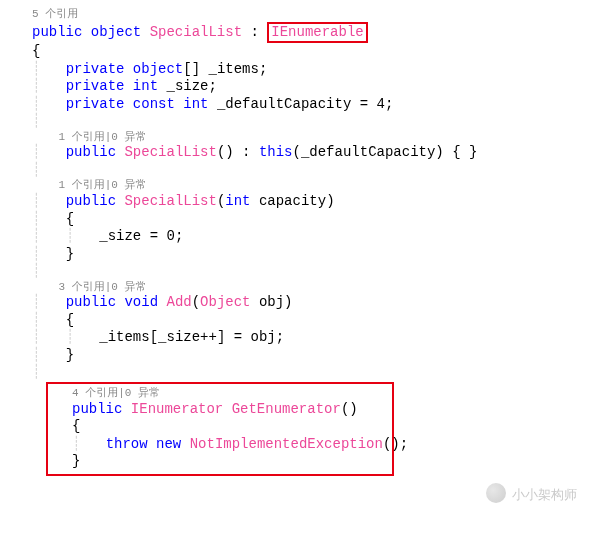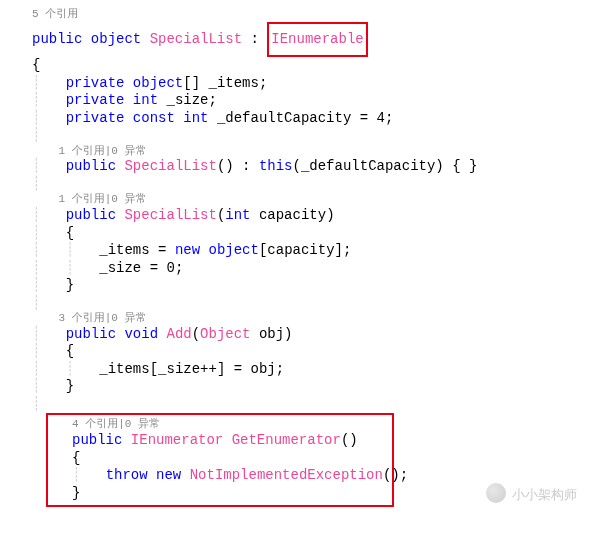--- a/index.html
+++ b/index.html
@@ -23,21 +23,21 @@
   .type { color: #ec4899; }
   .line { white-space: pre; margin-left: 24px; }
   .guide {
     color: #d4d4d4;
   }
   .box-red {
     border: 2px solid #e60012;
   }
   .box-inline {
     display: inline-block;
-    padding: 8px 2px;
+    padding: 1px 2px;
     line-height: 1.1;
   }
   .box-block {
     padding: 3px 6px 3px 0;
     margin-left: 38px;
     width: 348px;
   }
   .watermark {
     position: absolute;
     right: 14px;
@@ -72,21 +72,20 @@
   <div class="line"><span class="guide">┊</span></div>
 
   <div class="line codelens"><span class="guide" style="color:transparent">┊   </span><span>1 个引用|0 异常</span></div>
   <div class="line"><span class="guide">┊   </span><span class="kw">public</span> <span class="type">SpecialList</span><span>() : </span><span class="kw">this</span><span>(_defaultCapacity) { }</span></div>
 
   <div class="line"><span class="guide">┊</span></div>
 
   <div class="line codelens"><span class="guide" style="color:transparent">┊   </span><span>1 个引用|0 异常</span></div>
   <div class="line"><span class="guide">┊   </span><span class="kw">public</span> <span class="type">SpecialList</span><span>(</span><span class="kw">int</span><span> capacity)</span></div>
   <div class="line"><span class="guide">┊   </span><span>{</span></div>
-  <div class="line"><span class="guide">┊   ┊   </span><span>_items = </span><span class="kw">new</span><span> </span><span class="kw">object</span><span>[capacity];</span></div>
   <div class="line"><span class="guide">┊   ┊   </span><span>_size = 0;</span></div>
   <div class="line"><span class="guide">┊   </span><span>}</span></div>
 
   <div class="line"><span class="guide">┊</span></div>
 
   <div class="line codelens"><span class="guide" style="color:transparent">┊   </span><span>3 个引用|0 异常</span></div>
   <div class="line"><span class="guide">┊   </span><span class="kw">public</span> <span class="kw">void</span><span class="type"> Add</span><span>(</span><span class="type">Object</span><span> obj)</span></div>
   <div class="line"><span class="guide">┊   </span><span>{</span></div>
   <div class="line"><span class="guide">┊   ┊   </span><span>_items[_size++] = obj;</span></div>
   <div class="line"><span class="guide">┊   </span><span>}</span></div>

